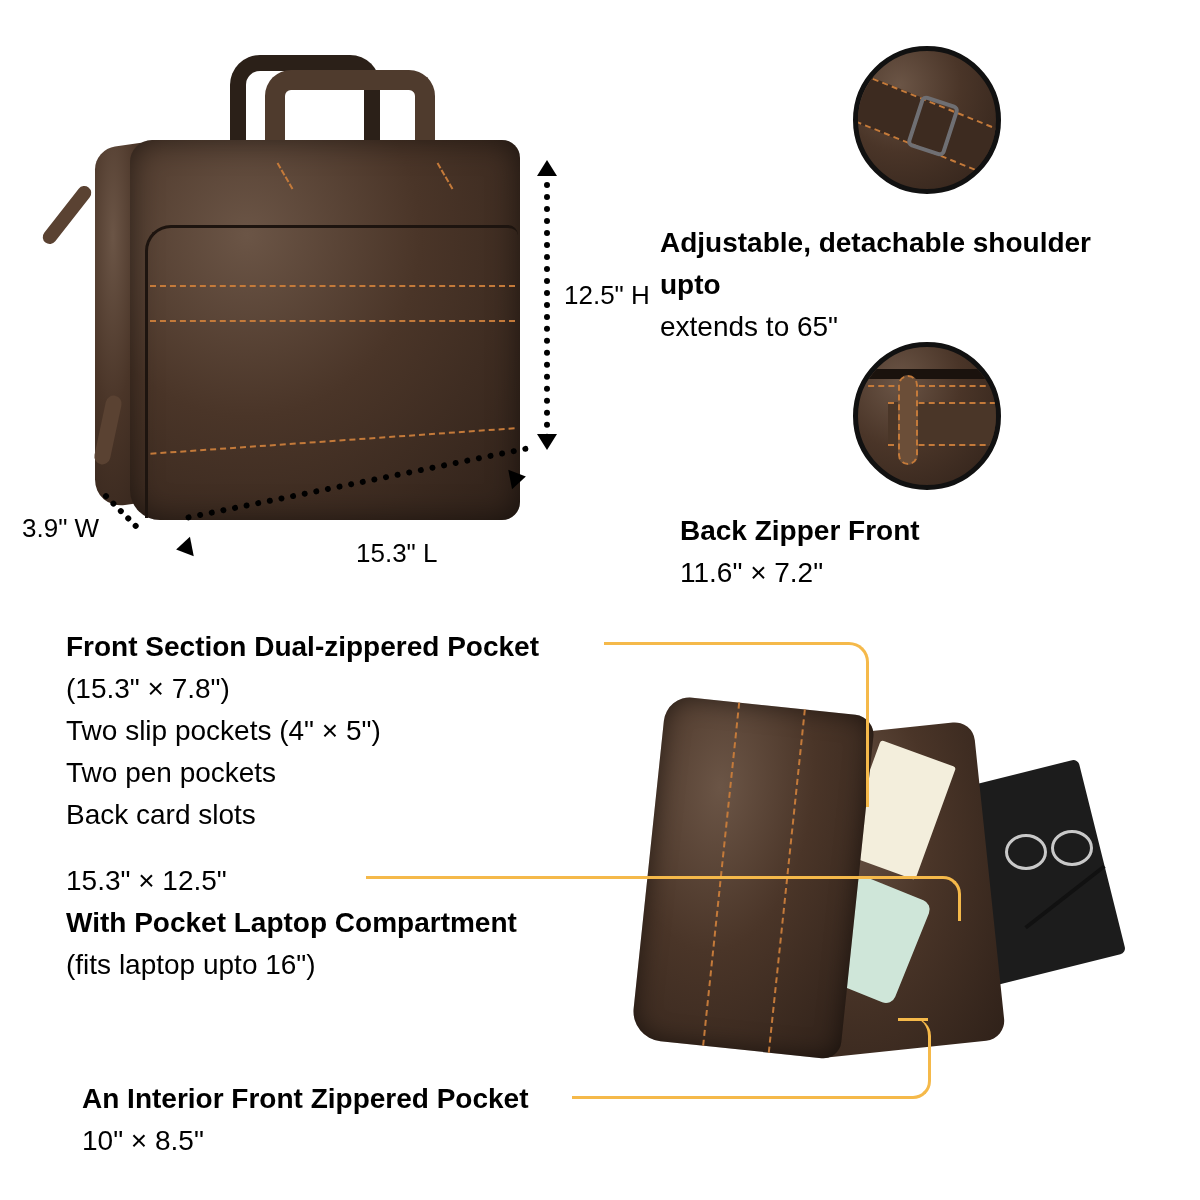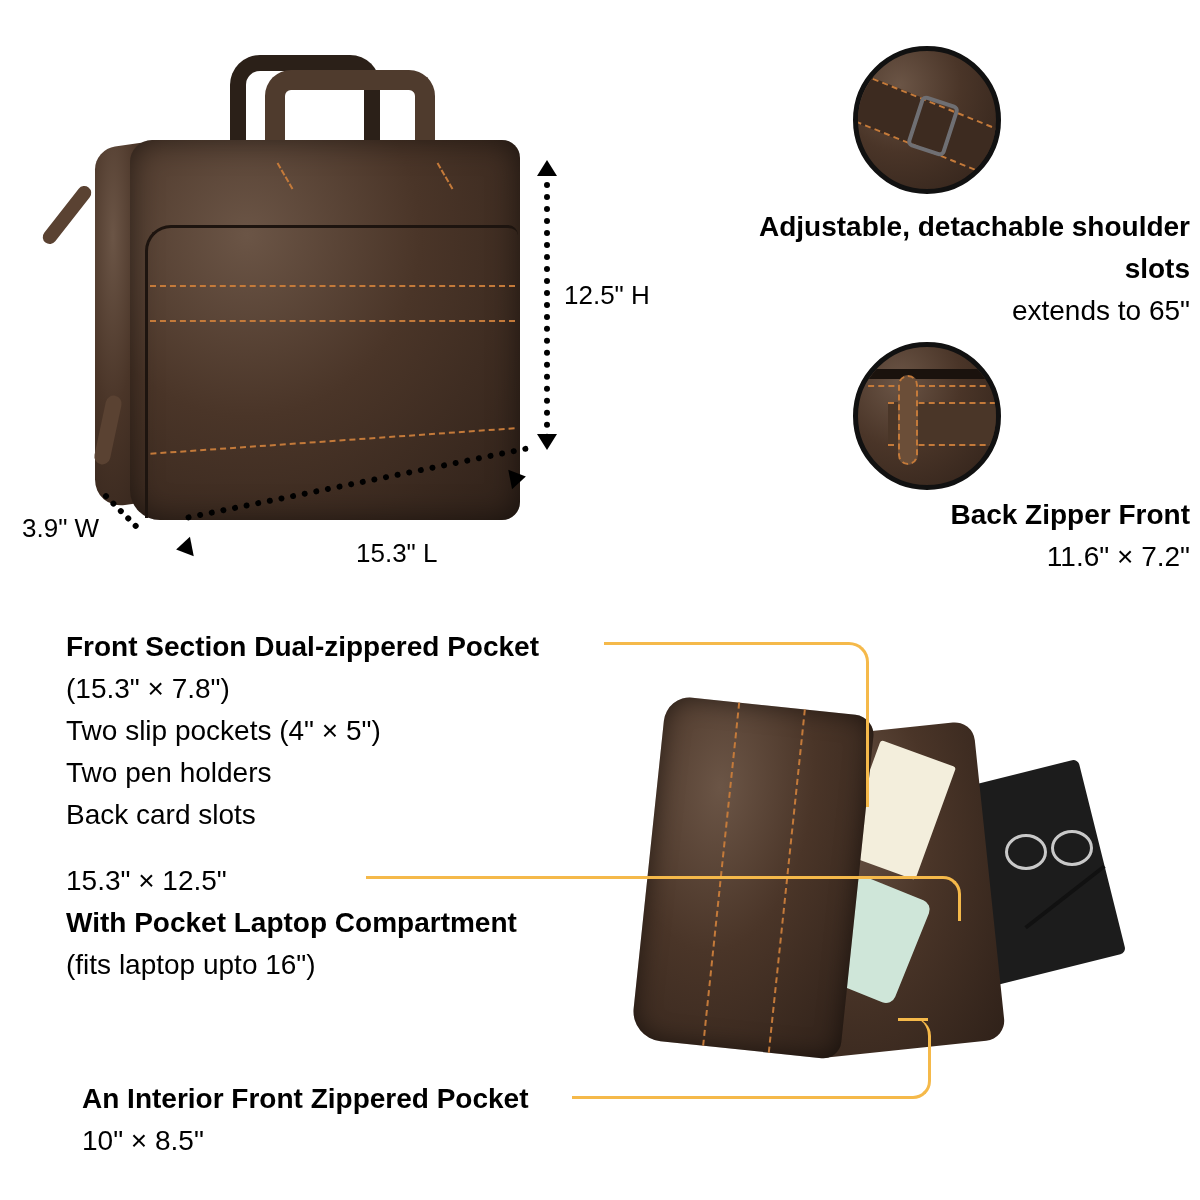--- a/index.html
+++ b/index.html
@@ -2,21 +2,21 @@
 <html><head>
 <meta charset="utf-8">
 <style>
   html, body { margin:0; padding:0; background:#ffffff; }
   body { width:1200px; height:1200px; position:relative; overflow:hidden;
          font-family:"Liberation Sans", "DejaVu Sans", sans-serif; color:#000; }
   .abs { position:absolute; }
   .bold { font-weight:bold;text-align:center; }
   .txt { font-size:28px; line-height:42px; white-space:nowrap; }
   .dim { font-size:26px; white-space:nowrap; }
-  .center { text-align:right; }
+  .center { text-align:left;margin-top:16px; }
   .leather { background:
       radial-gradient(ellipse at 30% 25%, #6b5546 0%, #4a3528 45%, #2f2119 100%); }
   .stitch { position:absolute; border-top:2px dashed #c47a3a; }
   .circle { position:absolute; border-radius:50%; border:5px solid #111;
             overflow:hidden; box-sizing:border-box; }
   .gold-line { position:absolute; border-color:#f5b94a; border-style:solid; }
 </style>
 </head>
 <body>
 
@@ -54,38 +54,38 @@
 <div class="abs dim" style="left:22px; top:513px;">3.9" W</div>
 
 <div class="circle leather" style="left:853px; top:46px; width:148px; height:148px;">
   <div class="abs" style="left:-20px; top:55px; width:200px; height:44px; background:#3d2b20; transform:rotate(22deg); border-top:2px dashed #c47a3a; border-bottom:2px dashed #c47a3a;"></div>
   <div class="abs" style="left:55px; top:48px; width:32px; height:46px; border:4px solid #6f6f73; border-radius:6px; transform:rotate(18deg);"></div>
 </div>
 <div class="abs bold center txt" style="left:660px; top:206px; width:530px;">
   <span>Adjustable, detachable shoulder</span>
 </div>
 <div class="abs bold center txt" style="left:660px; top:248px; width:530px;">
-  <span>slots</span>
+  <span>upto</span>
 </div>
 <div class="abs center txt" style="left:660px; top:290px; width:530px;">extends to 65"</div>
 
 <div class="circle leather" style="left:853px; top:342px; width:148px; height:148px;">
   <div class="abs" style="left:0; top:22px; width:148px; height:10px; background:#1a120d;"></div>
   <div class="stitch" style="left:0; top:38px; width:148px;"></div>
   <div class="abs" style="left:30px; top:55px; width:118px; height:40px; border-top:2px dashed #c47a3a; border-bottom:2px dashed #c47a3a; background:#4a3628;"></div>
   <div class="abs" style="left:40px; top:28px; width:20px; height:90px; background:#6b4e38; border-radius:10px; border:2px dashed #c47a3a; box-sizing:border-box;"></div>
 </div>
 <div class="abs bold center txt" style="left:680px; top:494px; width:510px;">Back Zipper Front</div>
 <div class="abs center txt" style="left:680px; top:536px; width:510px;">11.6" × 7.2"</div>
 
 <div class="abs" style="left:66px; top:626px;">
   <div class="bold txt">Front Section Dual-zippered Pocket</div>
   <div class="txt">(15.3" × 7.8")</div>
   <div class="txt">Two slip pockets (4" × 5")</div>
-  <div class="txt">Two pen holders</div>
+  <div class="txt">Two pen pockets</div>
   <div class="txt">Back card slots</div>
 </div>
 
 <div class="abs" style="left:66px; top:860px;">
   <div class="txt">15.3" × 12.5"</div>
   <div class="bold txt">With Pocket Laptop Compartment</div>
   <div class="txt">(fits laptop upto 16")</div>
 </div>
 
 <div class="abs" style="left:62px; top:1078px;margin-left:20px;">

